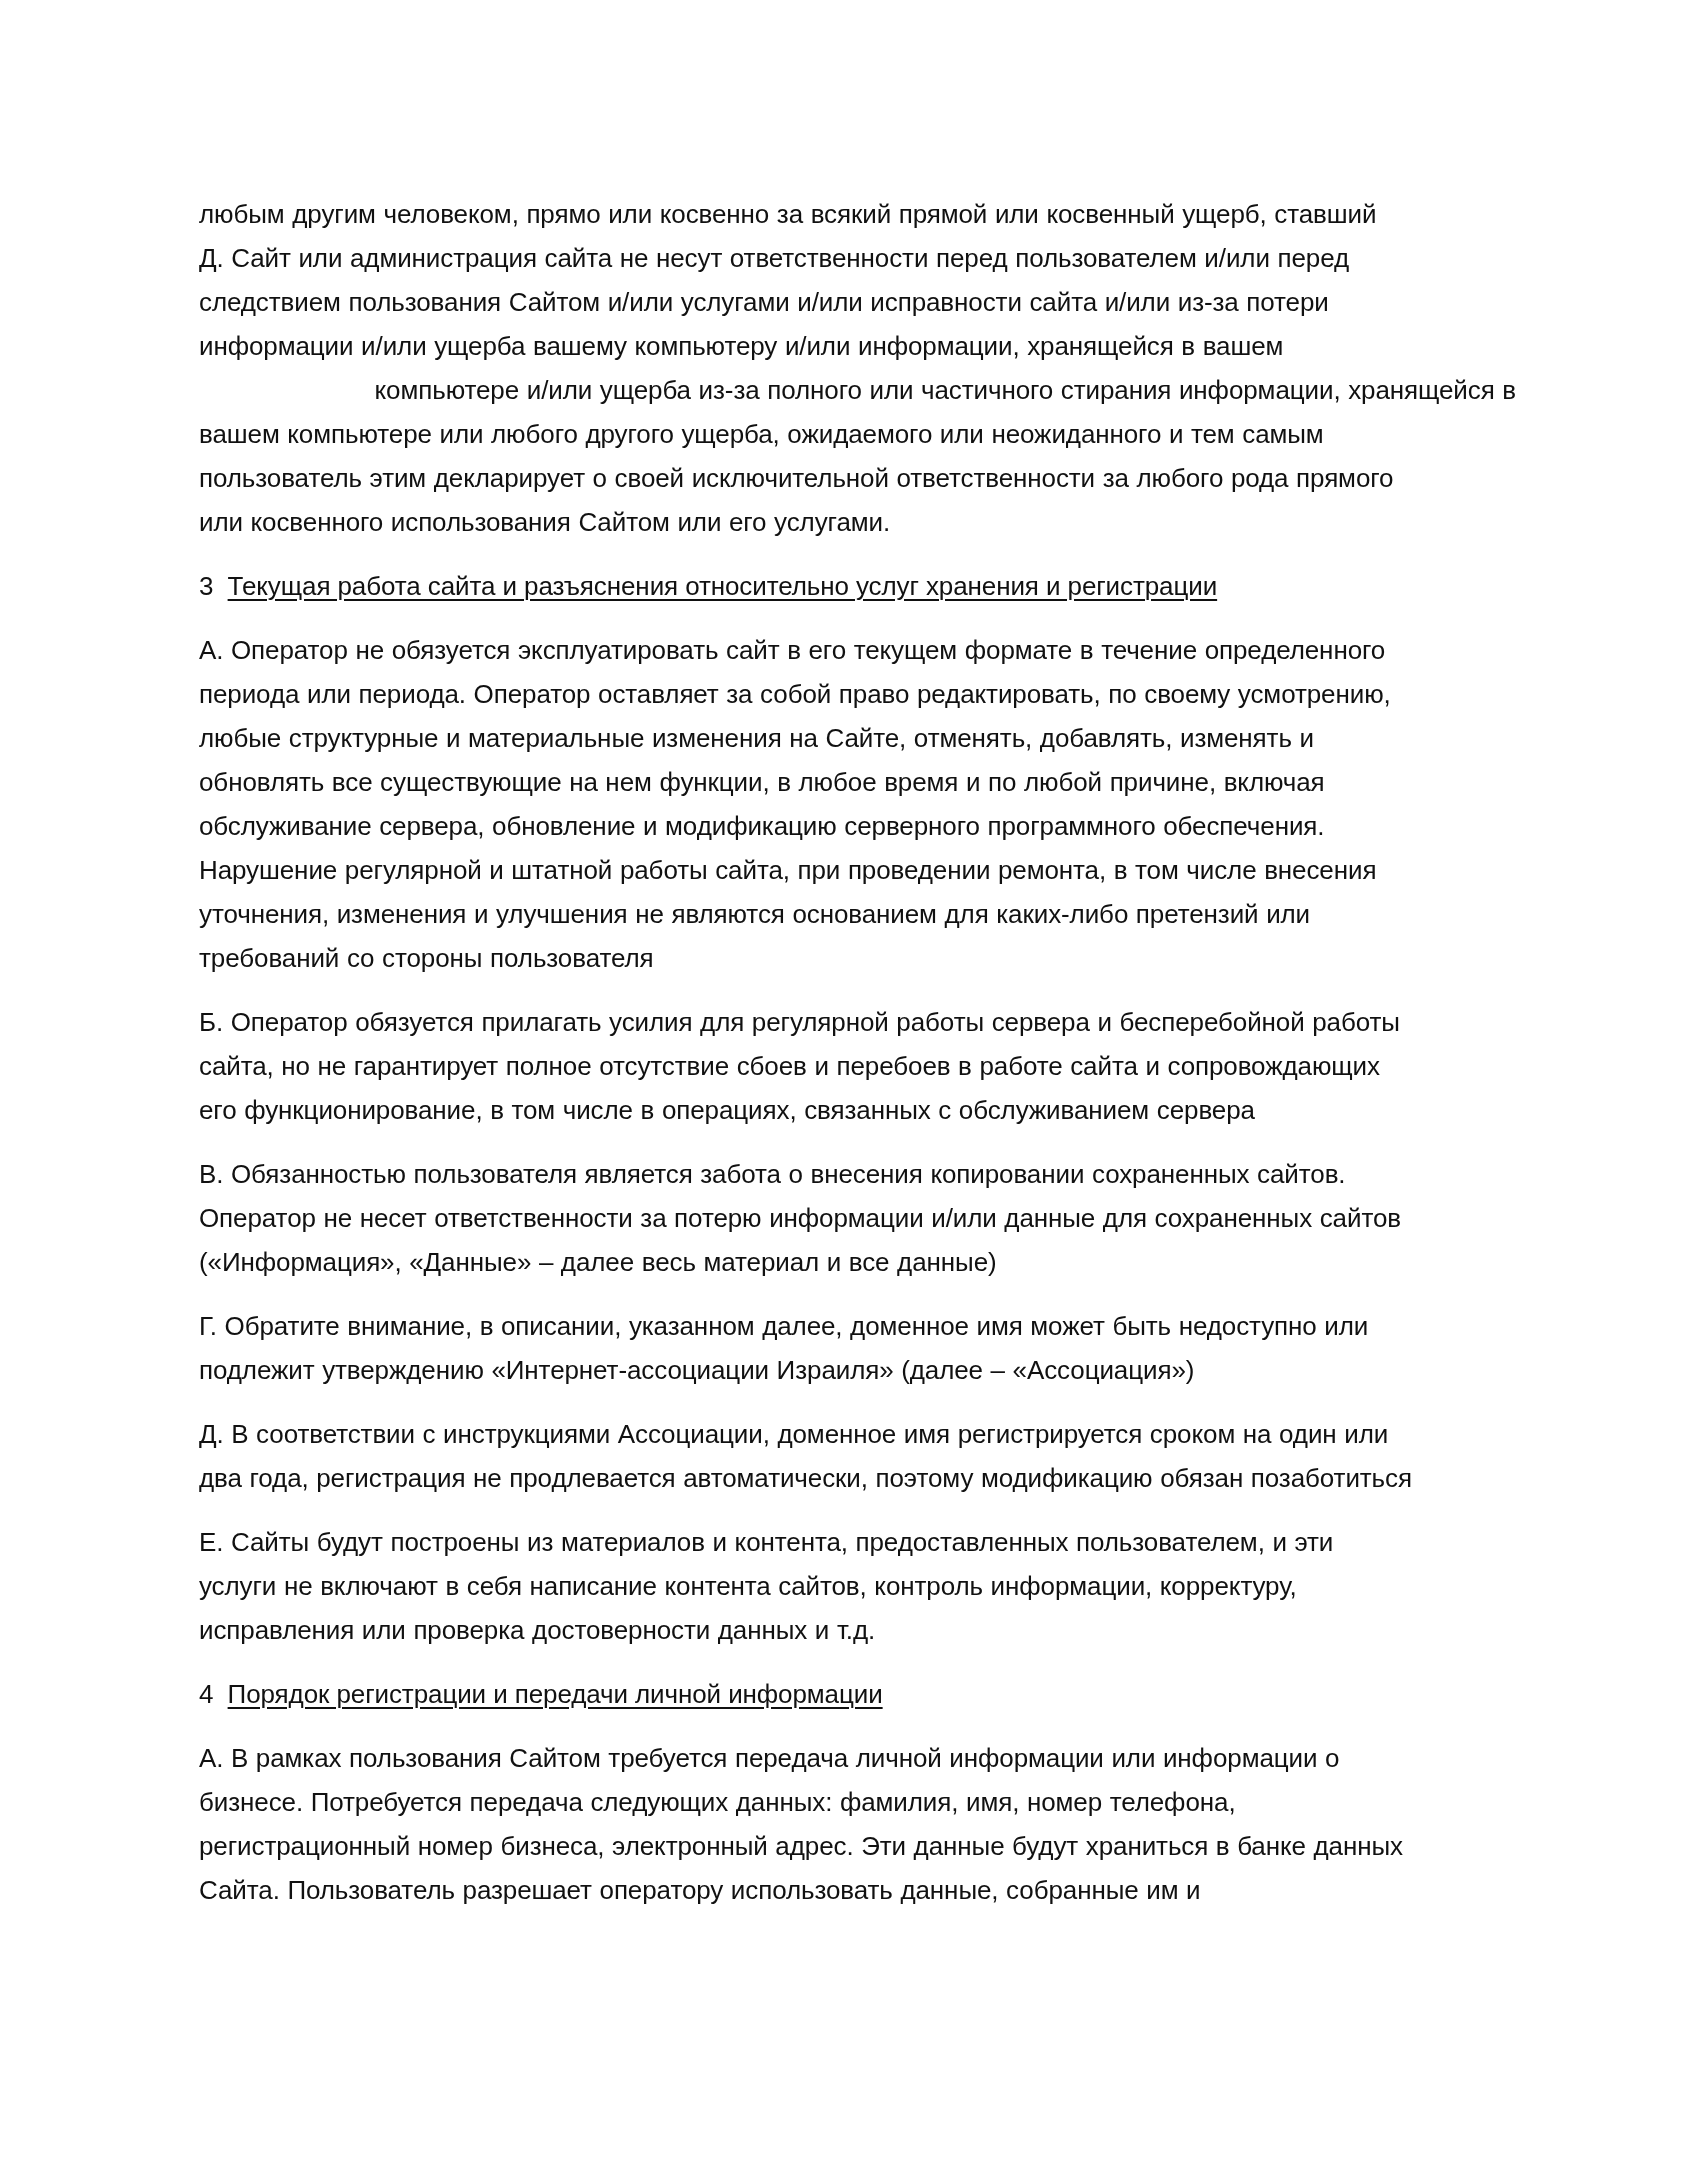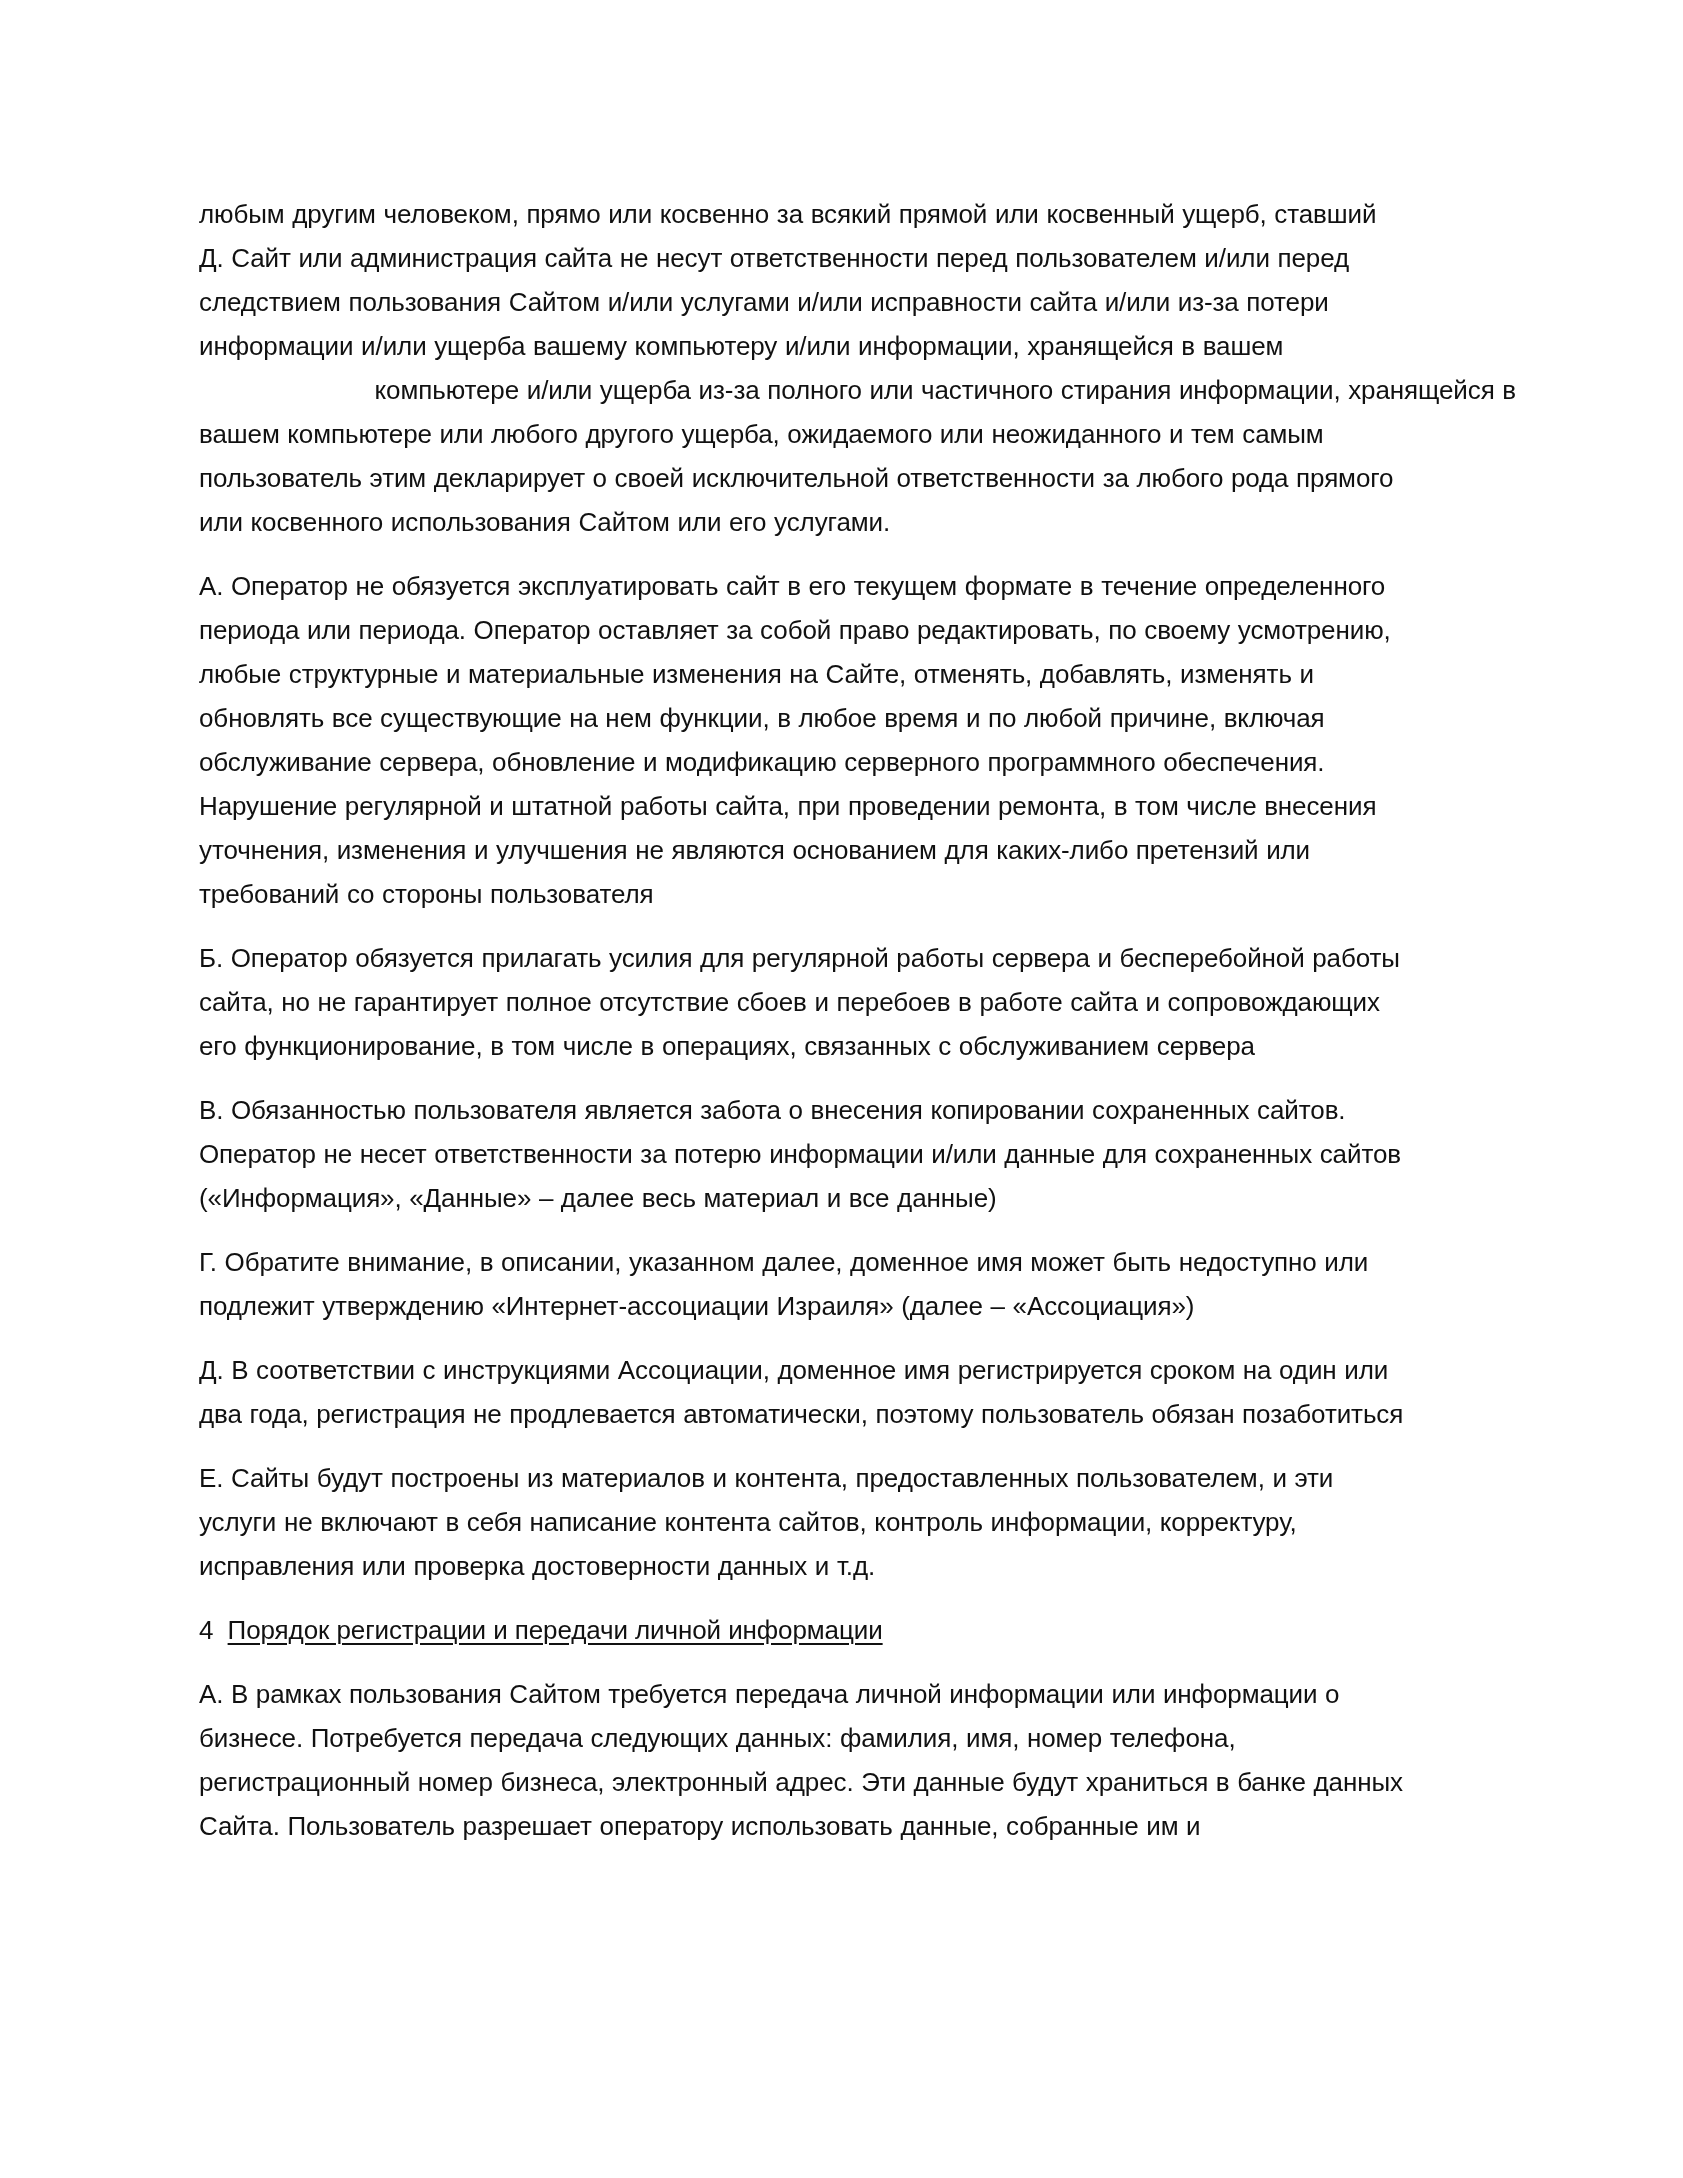--- a/index.html
+++ b/index.html
@@ -55,20 +55,24 @@
     <span class="line" style="display: block;">любым другим человеком, прямо или косвенно за всякий прямой или косвенный ущерб, ставший</span>
     <span class="line" style="display: block;">Д. Сайт или администрация сайта не несут ответственности перед пользователем и/или перед</span>
     <span class="line" style="display: block;">следствием пользования Сайтом и/или услугами и/или исправности сайта и/или из-за потери</span>
     <span class="line" style="display: block;">информации и/или ущерба вашему компьютеру и/или информации, хранящейся в вашем</span>
     <span class="line" style="display: block; text-align: right;">компьютере и/или ущерба из-за полного или частичного стирания информации, хранящейся в</span>
     <span class="line" style="display: block;">вашем компьютере или любого другого ущерба, ожидаемого или неожиданного и тем самым</span>
     <span class="line" style="display: block;">пользователь этим декларирует о своей исключительной ответственности за любого рода прямого</span>
     <span class="line" style="display: block;">или косвенного использования Сайтом или его услугами.</span>
   </p>
 
+  <div class="heading" style="display: block;">
+    <span class="num">3&nbsp;</span>
+    <span class="title">Текущая работа сайта и разъяснения относительно услуг хранения и регистрации</span>
+  </div>
 
   <p class="para">
     <span class="line" style="display: block;">А. Оператор не обязуется эксплуатировать сайт в его текущем формате в течение определенного</span>
     <span class="line" style="display: block;">периода или периода. Оператор оставляет за собой право редактировать, по своему усмотрению,</span>
     <span class="line" style="display: block;">любые структурные и материальные изменения на Сайте, отменять, добавлять, изменять и</span>
     <span class="line" style="display: block;">обновлять все существующие на нем функции, в любое время и по любой причине, включая</span>
     <span class="line" style="display: block;">обслуживание сервера, обновление и модификацию серверного программного обеспечения.</span>
     <span class="line" style="display: block;">Нарушение регулярной и штатной работы сайта, при проведении ремонта, в том числе внесения</span>
     <span class="line" style="display: block;">уточнения, изменения и улучшения не являются основанием для каких-либо претензий или</span>
     <span class="line" style="display: block;">требований со стороны пользователя</span>
@@ -86,21 +90,21 @@
     <span class="line" style="display: block;">(«Информация», «Данные» – далее весь материал и все данные)</span>
   </p>
 
   <p class="para">
     <span class="line" style="display: block;">Г. Обратите внимание, в описании, указанном далее, доменное имя может быть недоступно или</span>
     <span class="line" style="display: block;">подлежит утверждению «Интернет-ассоциации Израиля» (далее – «Ассоциация»)</span>
   </p>
 
   <p class="para">
     <span class="line" style="display: block;">Д. В соответствии с инструкциями Ассоциации, доменное имя регистрируется сроком на один или</span>
-    <span class="line" style="display: block;">два года, регистрация не продлевается автоматически, поэтому пользователь обязан позаботиться</span>
+    <span class="line" style="display: block;">два года, регистрация не продлевается автоматически, поэтому модификацию обязан позаботиться</span>
   </p>
 
   <p class="para">
     <span class="line" style="display: block;">Е. Сайты будут построены из материалов и контента, предоставленных пользователем, и эти</span>
     <span class="line" style="display: block;">услуги не включают в себя написание контента сайтов, контроль информации, корректуру,</span>
     <span class="line" style="display: block;">исправления или проверка достоверности данных и т.д.</span>
   </p>
 
   <div class="heading" style="display: block;">
     <span class="num">4&nbsp;</span>

